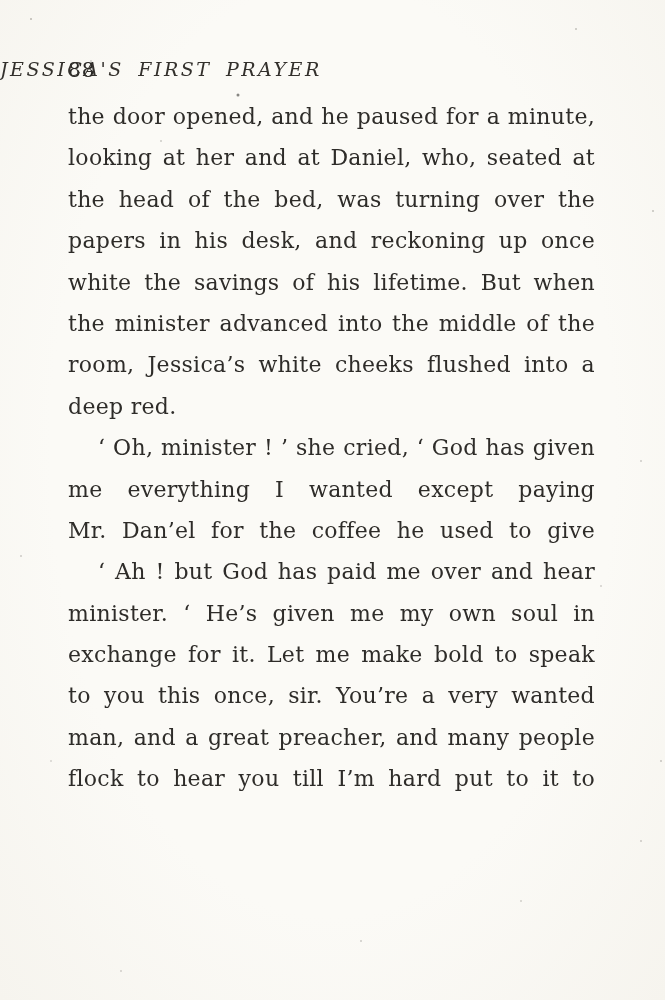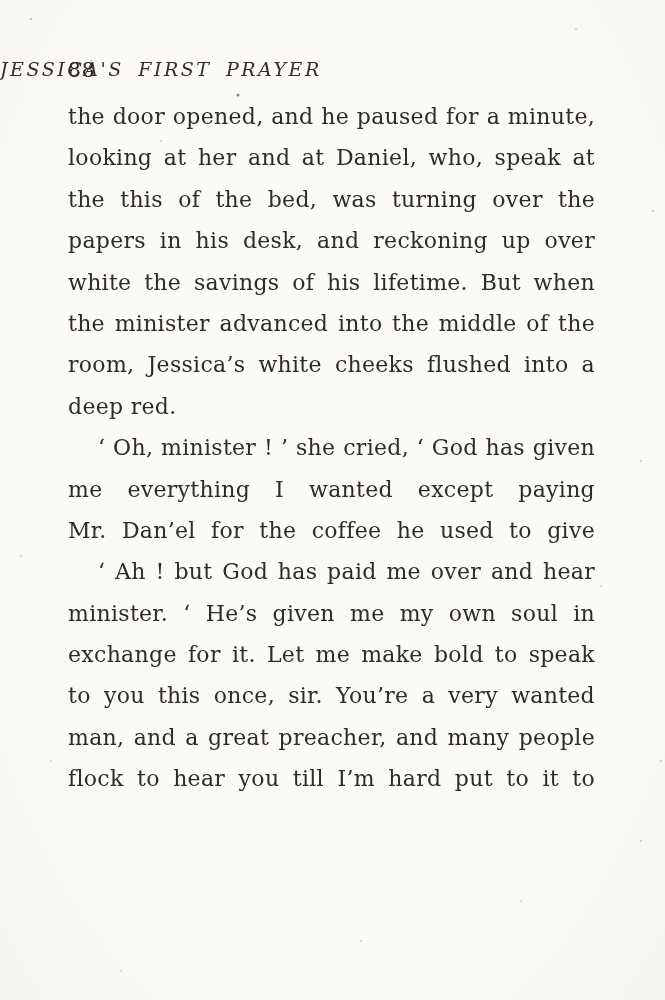--- a/index.html
+++ b/index.html
@@ -101,23 +101,23 @@
 <div class="page">
   <div class="speckles"></div>
 
   <div class="header-row">
     <span class="page-number">88</span>
     <span class="running-title">JESSICA'S FIRST PRAYER</span>
   </div>
 
   <div class="text-block">
     <div class="line">the door opened, and he paused for a minute,</div>
-    <div class="line">looking at her and at Daniel, who, speak at</div>
-    <div class="line">the this of the bed, was turning over the</div>
-    <div class="line">papers in his desk, and reckoning up over</div>
+    <div class="line">looking at her and at Daniel, who, seated at</div>
+    <div class="line">the head of the bed, was turning over the</div>
+    <div class="line">papers in his desk, and reckoning up once</div>
     <div class="line">white the savings of his lifetime.  But when</div>
     <div class="line">the minister advanced into the middle of the</div>
     <div class="line">room, Jessica’s white cheeks flushed into a</div>
     <div class="line short">deep red.</div>
     <div class="line indent">‘ Oh, minister ! ’ she cried, ‘ God has given</div>
     <div class="line">me everything I wanted except paying</div>
     <div class="line">Mr. Dan’el for the coffee he used to give</div>
     <div class="line indent">‘ Ah ! but God has paid me over and hear</div>
     <div class="line">minister.  ‘ He’s given me my own soul in</div>
     <div class="line">exchange for it.  Let me make bold to speak</div>

